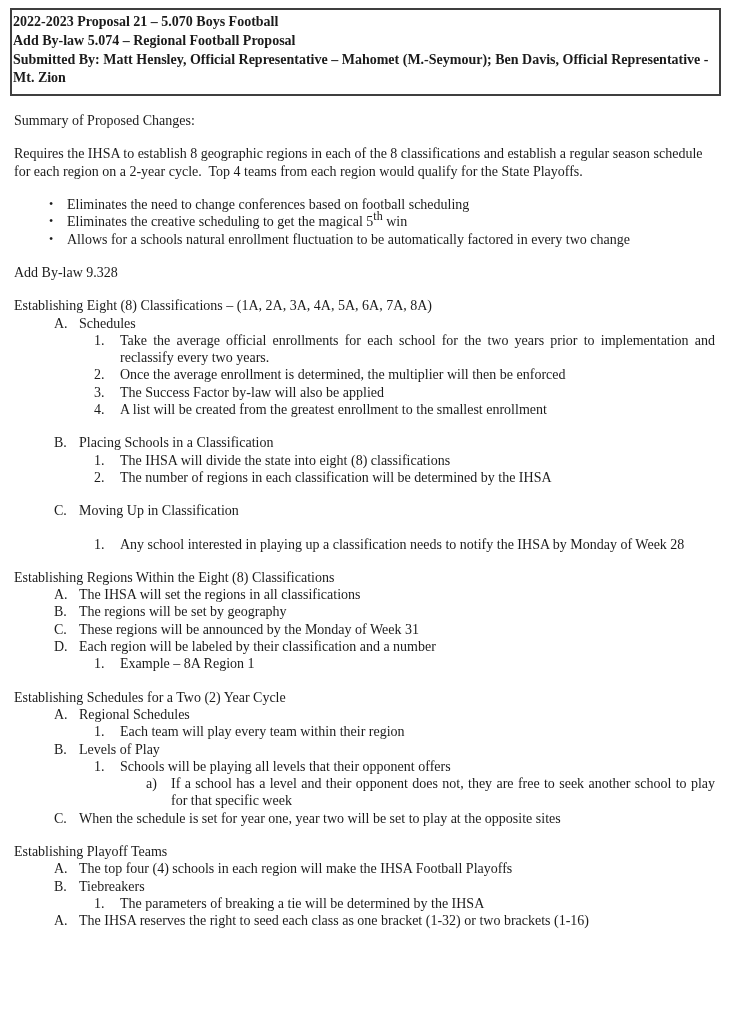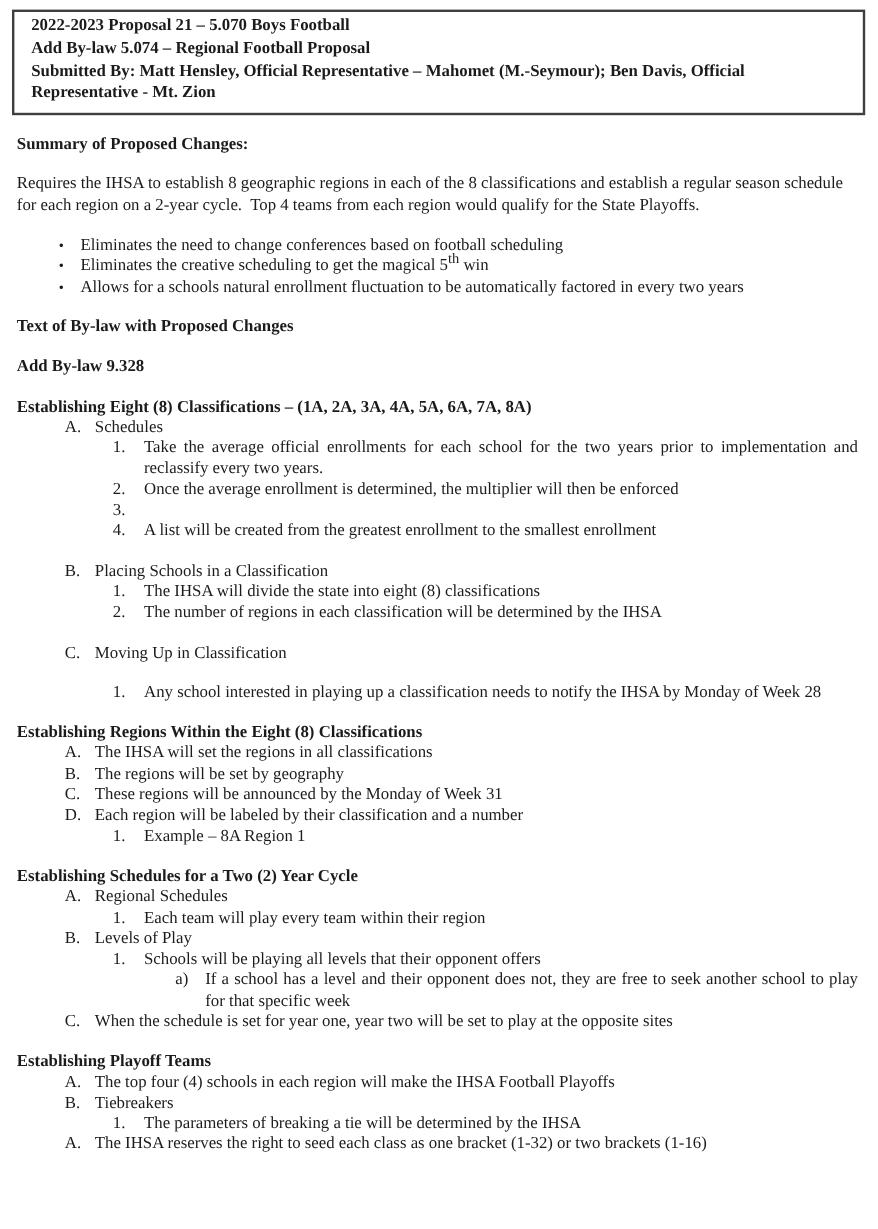--- a/index.html
+++ b/index.html
@@ -11,27 +11,27 @@
     color: #1b1b1b;
     font-family: "Liberation Serif", "DejaVu Serif", serif;
     font-size: 14px;
     line-height: 17.3px;
     overflow: hidden;
     box-sizing: border-box;
   }
   .header-box {
     margin: 8px 11px 0 10px;
     border: 2px solid #3f3f3f;
-    padding: 3px 6px 6px 14px;
+    padding: 3px 6px 6px 1px;
     font-weight: bold;
     line-height: 18.8px;
   }
   .doc { margin: 0 17px 0 14px; }
   .block { margin-top: 16px; }
-  .heading { font-weight: bold; }
+  .heading { font-weight: normal; }
   .para { white-space: pre-wrap; }
   .li { display: flex; }
   .li.gap { margin-top: 16px; }
   .li > .marker { flex: 0 0 auto; }
   .li > .txt { flex: 1 1 auto; }
   .li.justify > .txt { text-align: justify; }
   .bull { padding-left: 35px; }
   .bull > .marker { width: 18px; font-size: 12px; }
   .l1 { padding-left: 40px; }
   .l1 > .marker { width: 25px; }
@@ -57,41 +57,41 @@
         <div class="li bull">
           <span class="marker">•</span>
           <span class="txt">Eliminates the need to change conferences based on football scheduling</span>
         </div>
         <div class="li bull">
           <span class="marker">•</span>
           <span class="txt">Eliminates the creative scheduling to get the magical 5<sup>th</sup> win</span>
         </div>
         <div class="li bull">
           <span class="marker">•</span>
-          <span class="txt">Allows for a schools natural enrollment fluctuation to be automatically factored in every two years</span>
+          <span class="txt">Allows for a schools natural enrollment fluctuation to be automatically factored in every two change</span>
         </div>
       </div>
-      <div class="heading block">Text of By-law with Proposed Changes</div>
       <div class="heading block">Add By-law 9.328</div>
       <div class="heading block">Establishing Eight (8) Classifications – (1A, 2A, 3A, 4A, 5A, 6A, 7A, 8A)</div>
       <div class="section">
         <div class="li l1">
           <span class="marker">A.</span>
           <span class="txt">Schedules</span>
         </div>
         <div class="li l2 justify">
           <span class="marker">1.</span>
           <span class="txt">Take the average official enrollments for each school for the two years prior to implementation and reclassify every two years.</span>
         </div>
         <div class="li l2">
           <span class="marker">2.</span>
           <span class="txt">Once the average enrollment is determined, the multiplier will then be enforced</span>
         </div>
         <div class="li l2">
           <span class="marker">3.</span>
+          <span class="txt">The Success Factor by-law will also be applied</span>
         </div>
         <div class="li l2">
           <span class="marker">4.</span>
           <span class="txt">A list will be created from the greatest enrollment to the smallest enrollment</span>
         </div>
         <div class="li l1 gap">
           <span class="marker">B.</span>
           <span class="txt">Placing Schools in a Classification</span>
         </div>
         <div class="li l2">

